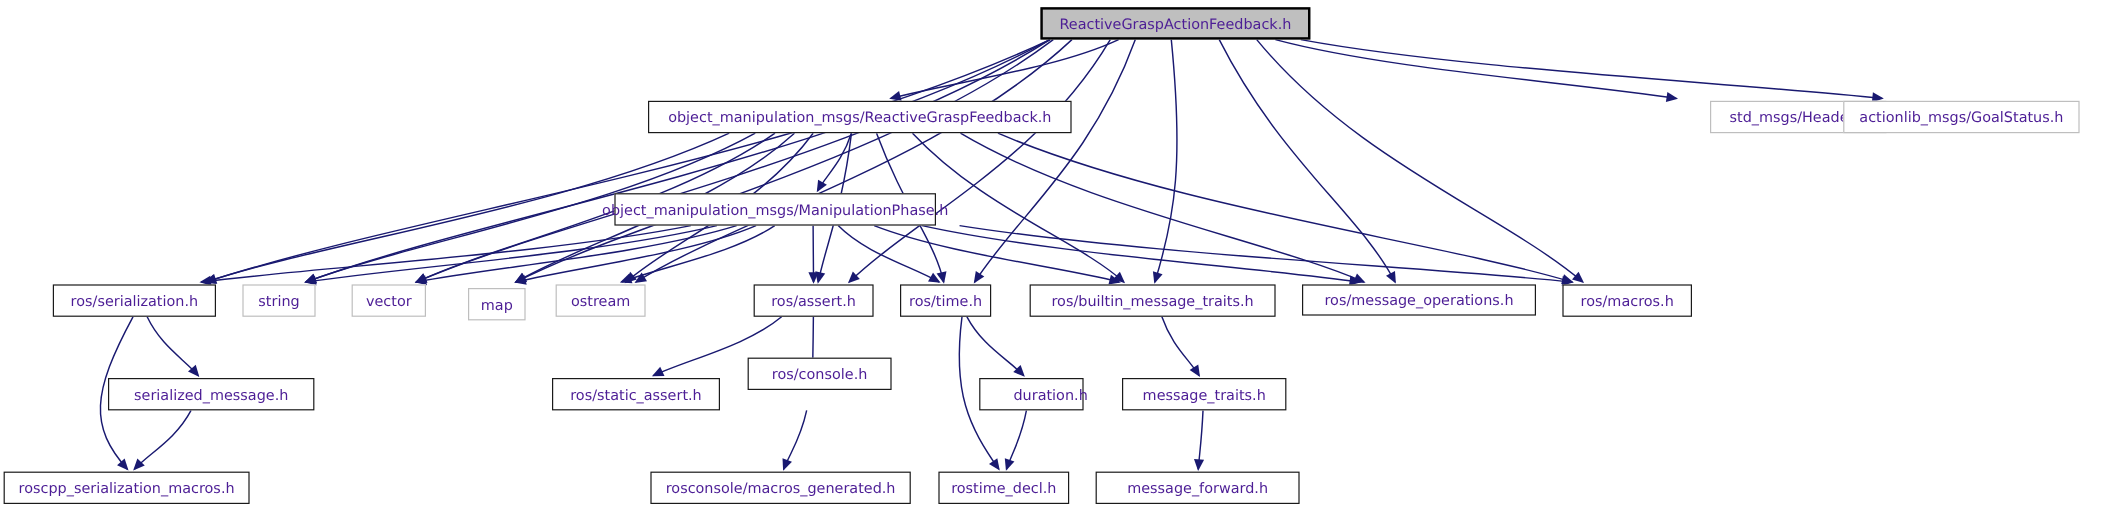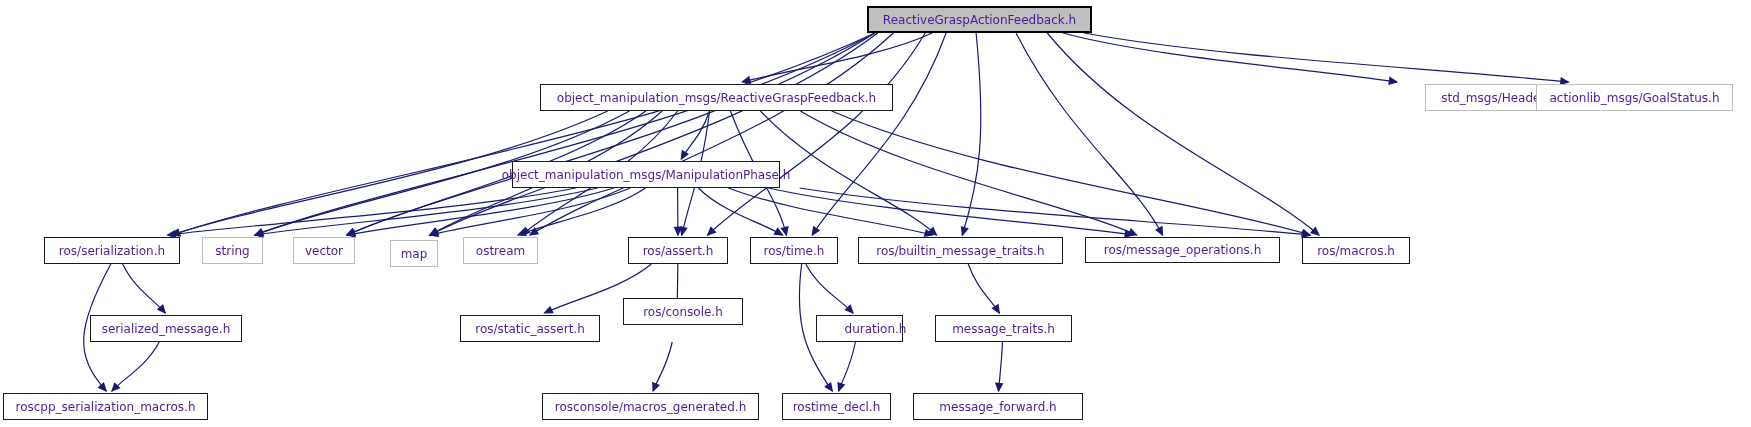--- a/index.html
+++ b/index.html
@@ -111,25 +111,25 @@
       <div class="node linked" style="left: 540px; top: 84px; width: 353px; height: 27px;">object_manipulation_msgs/ReactiveGraspFeedback.h</div>
       <div class="node plain" style="left: 1425px; top: 84px; width: 147px; height: 27px;">std_msgs/Header.h</div>
       <div class="node plain" style="left: 1536px; top: 84px; width: 197px; height: 27px;">actionlib_msgs/GoalStatus.h</div>
       <div class="node linked" style="left: 512px; top: 161px; width: 268px; height: 27px;">object_manipulation_msgs/ManipulationPhase.h</div>
       <div class="node linked" style="left: 44px; top: 237px; width: 136px; height: 27px;">ros/serialization.h</div>
       <div class="node plain" style="left: 202px; top: 237px; width: 61px; height: 27px;">string</div>
       <div class="node plain" style="left: 293px; top: 237px; width: 62px; height: 27px;">vector</div>
       <div class="node plain" style="left: 390px; top: 240px; width: 48px; height: 27px;">map</div>
       <div class="node plain" style="left: 463px; top: 237px; width: 75px; height: 27px;">ostream</div>
       <div class="node linked" style="left: 628px; top: 237px; width: 100px; height: 27px;">ros/assert.h</div>
-      <div class="node linked" style="left: 750px; top: 237px; width: 88px; height: 27px;">ros/time.h</div>
+      <div class="node linked" style="left: 750px; top: 237px; width: 76px; height: 27px;">ros/time.h</div>
       <div class="node linked" style="left: 858px; top: 237px; width: 205px; height: 27px;">ros/builtin_message_traits.h</div>
       <div class="node linked" style="left: 1085px; top: 237px; width: 195px; height: 26px;">ros/message_operations.h</div>
       <div class="node linked" style="left: 1302px; top: 237px; width: 108px; height: 27px;">ros/macros.h</div>
-      <div class="node linked" style="left: 90px; top: 315px; width: 152px; height: 27px;">serialized_message.h</div>
+      <div class="node linked" style="left: 90px; top: 315px; width: 172px; height: 27px;">serialized_message.h</div>
       <div class="node linked" style="left: 460px; top: 315px; width: 140px; height: 27px;">ros/static_assert.h</div>
       <div class="node linked" style="left: 623px; top: 298px; width: 120px; height: 27px;">ros/console.h</div>
       <div class="node linked" style="left: 816px; top: 315px; width: 87px; height: 27px; padding-left: 32px;">duration.h</div>
       <div class="node linked" style="left: 935px; top: 315px; width: 137px; height: 27px;">message_traits.h</div>
       <div class="node linked" style="left: 3px; top: 393px; width: 205px; height: 27px;">roscpp_serialization_macros.h</div>
       <div class="node linked" style="left: 542px; top: 393px; width: 217px; height: 27px;">rosconsole/macros_generated.h</div>
       <div class="node linked" style="left: 782px; top: 393px; width: 109px; height: 27px;">rostime_decl.h</div>
       <div class="node linked" style="left: 913px; top: 393px; width: 170px; height: 27px;">message_forward.h</div>
     </div>
 </div>

